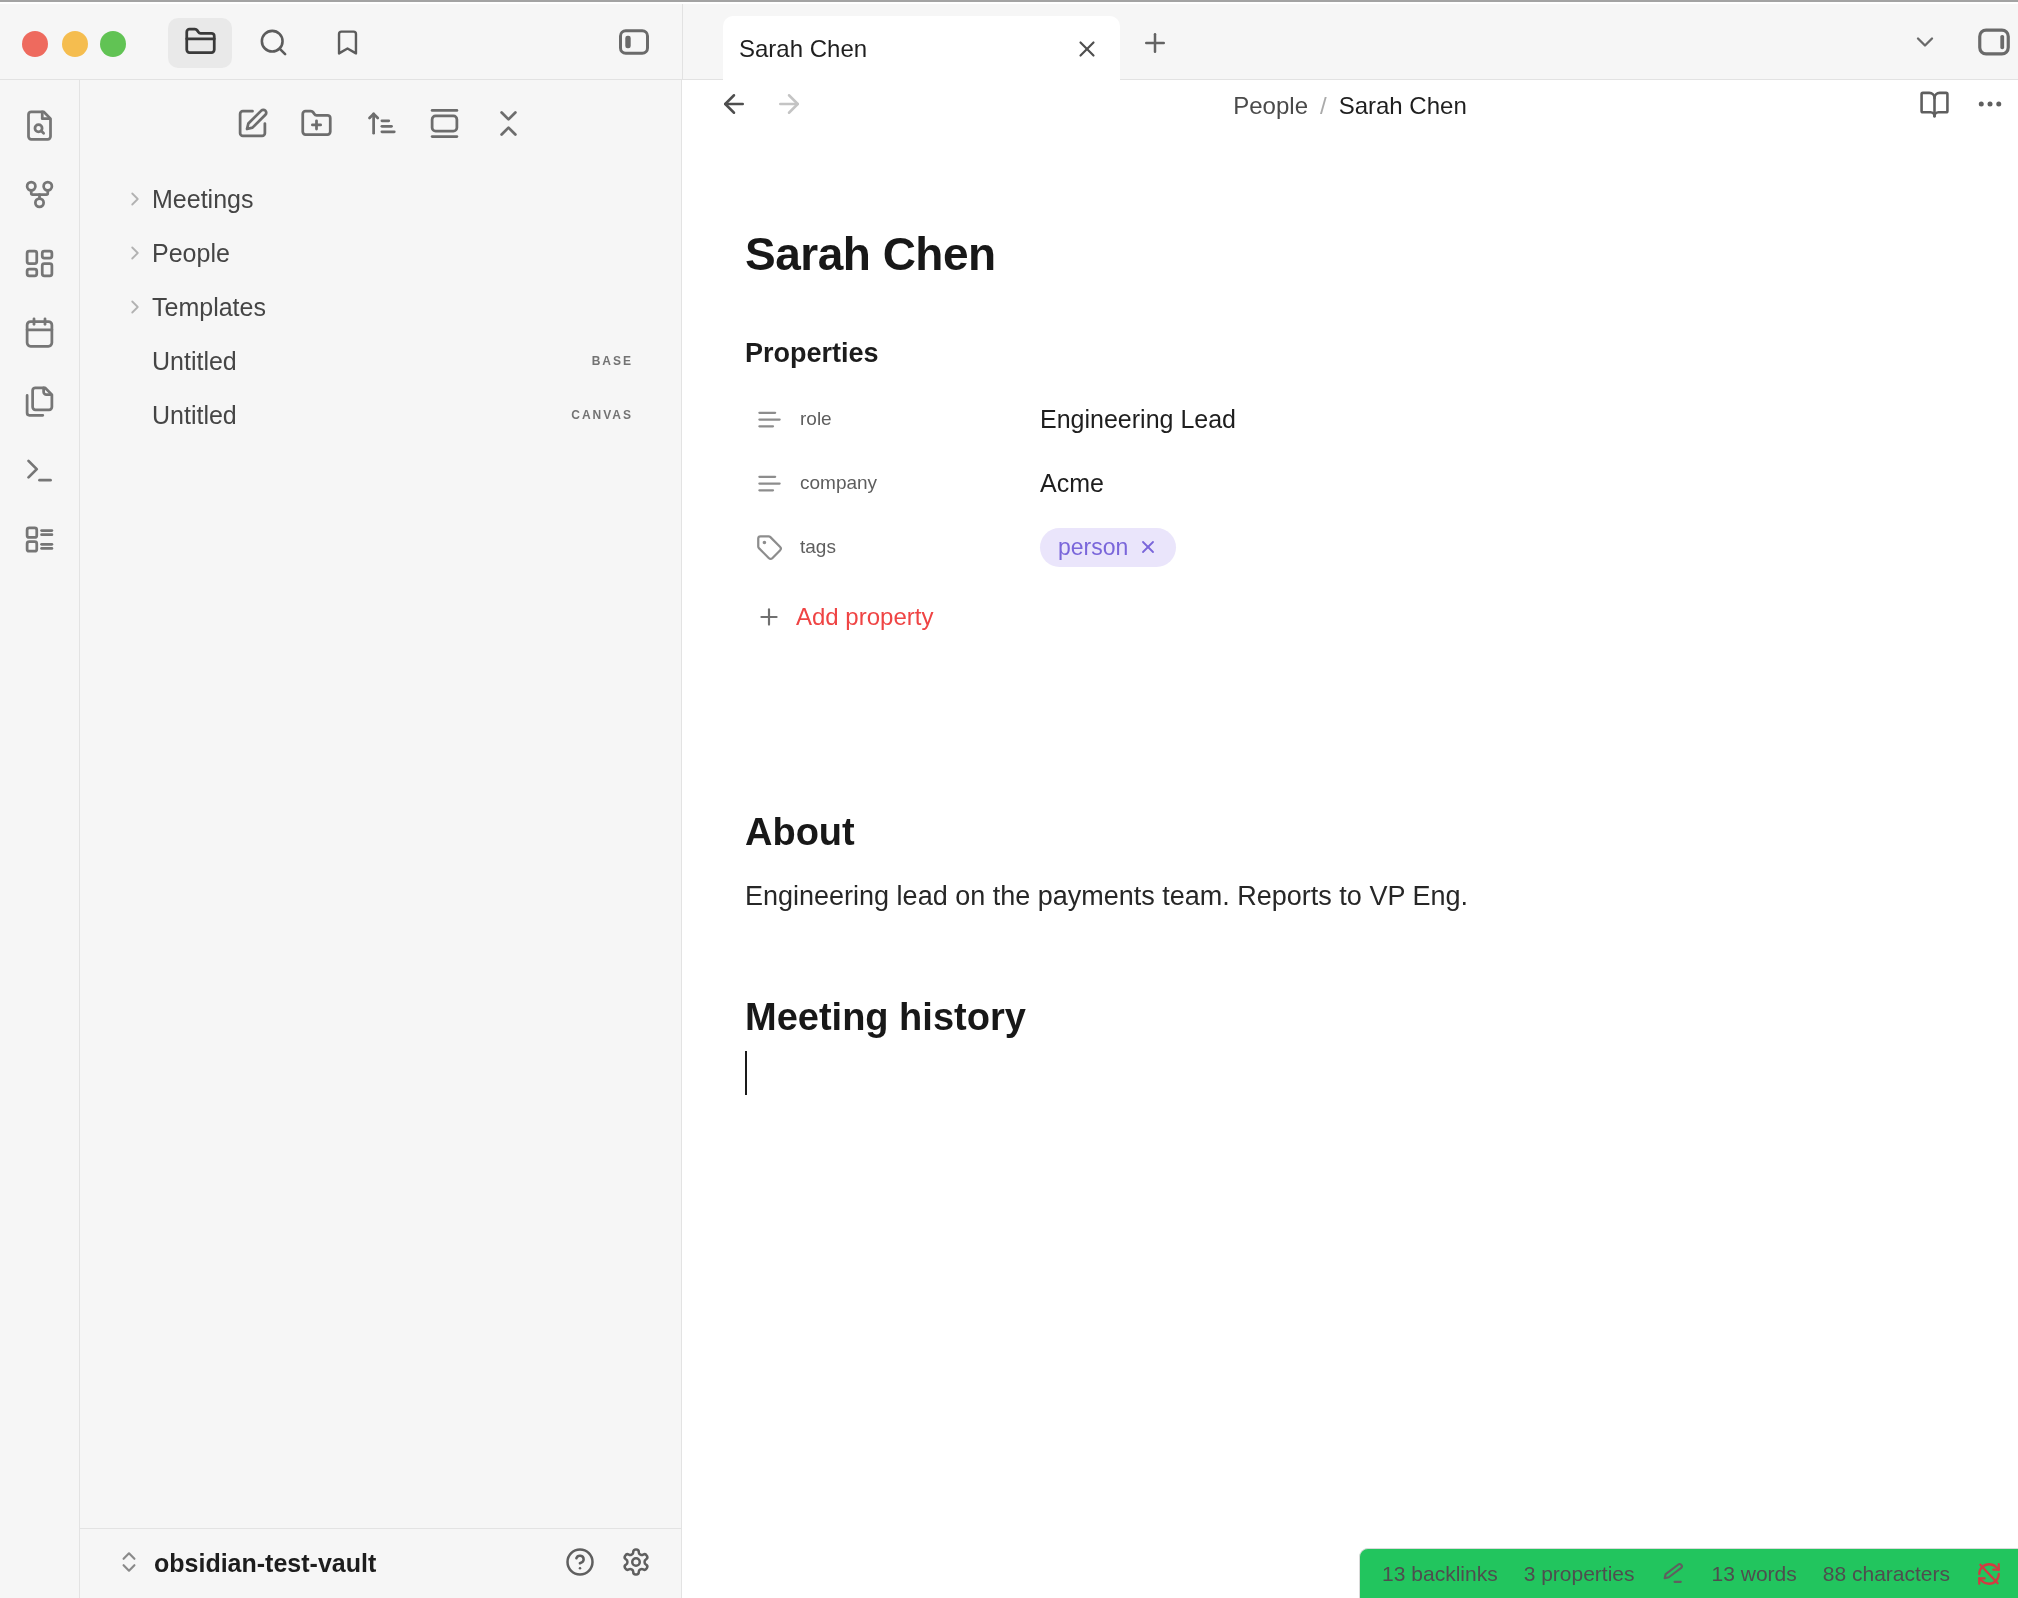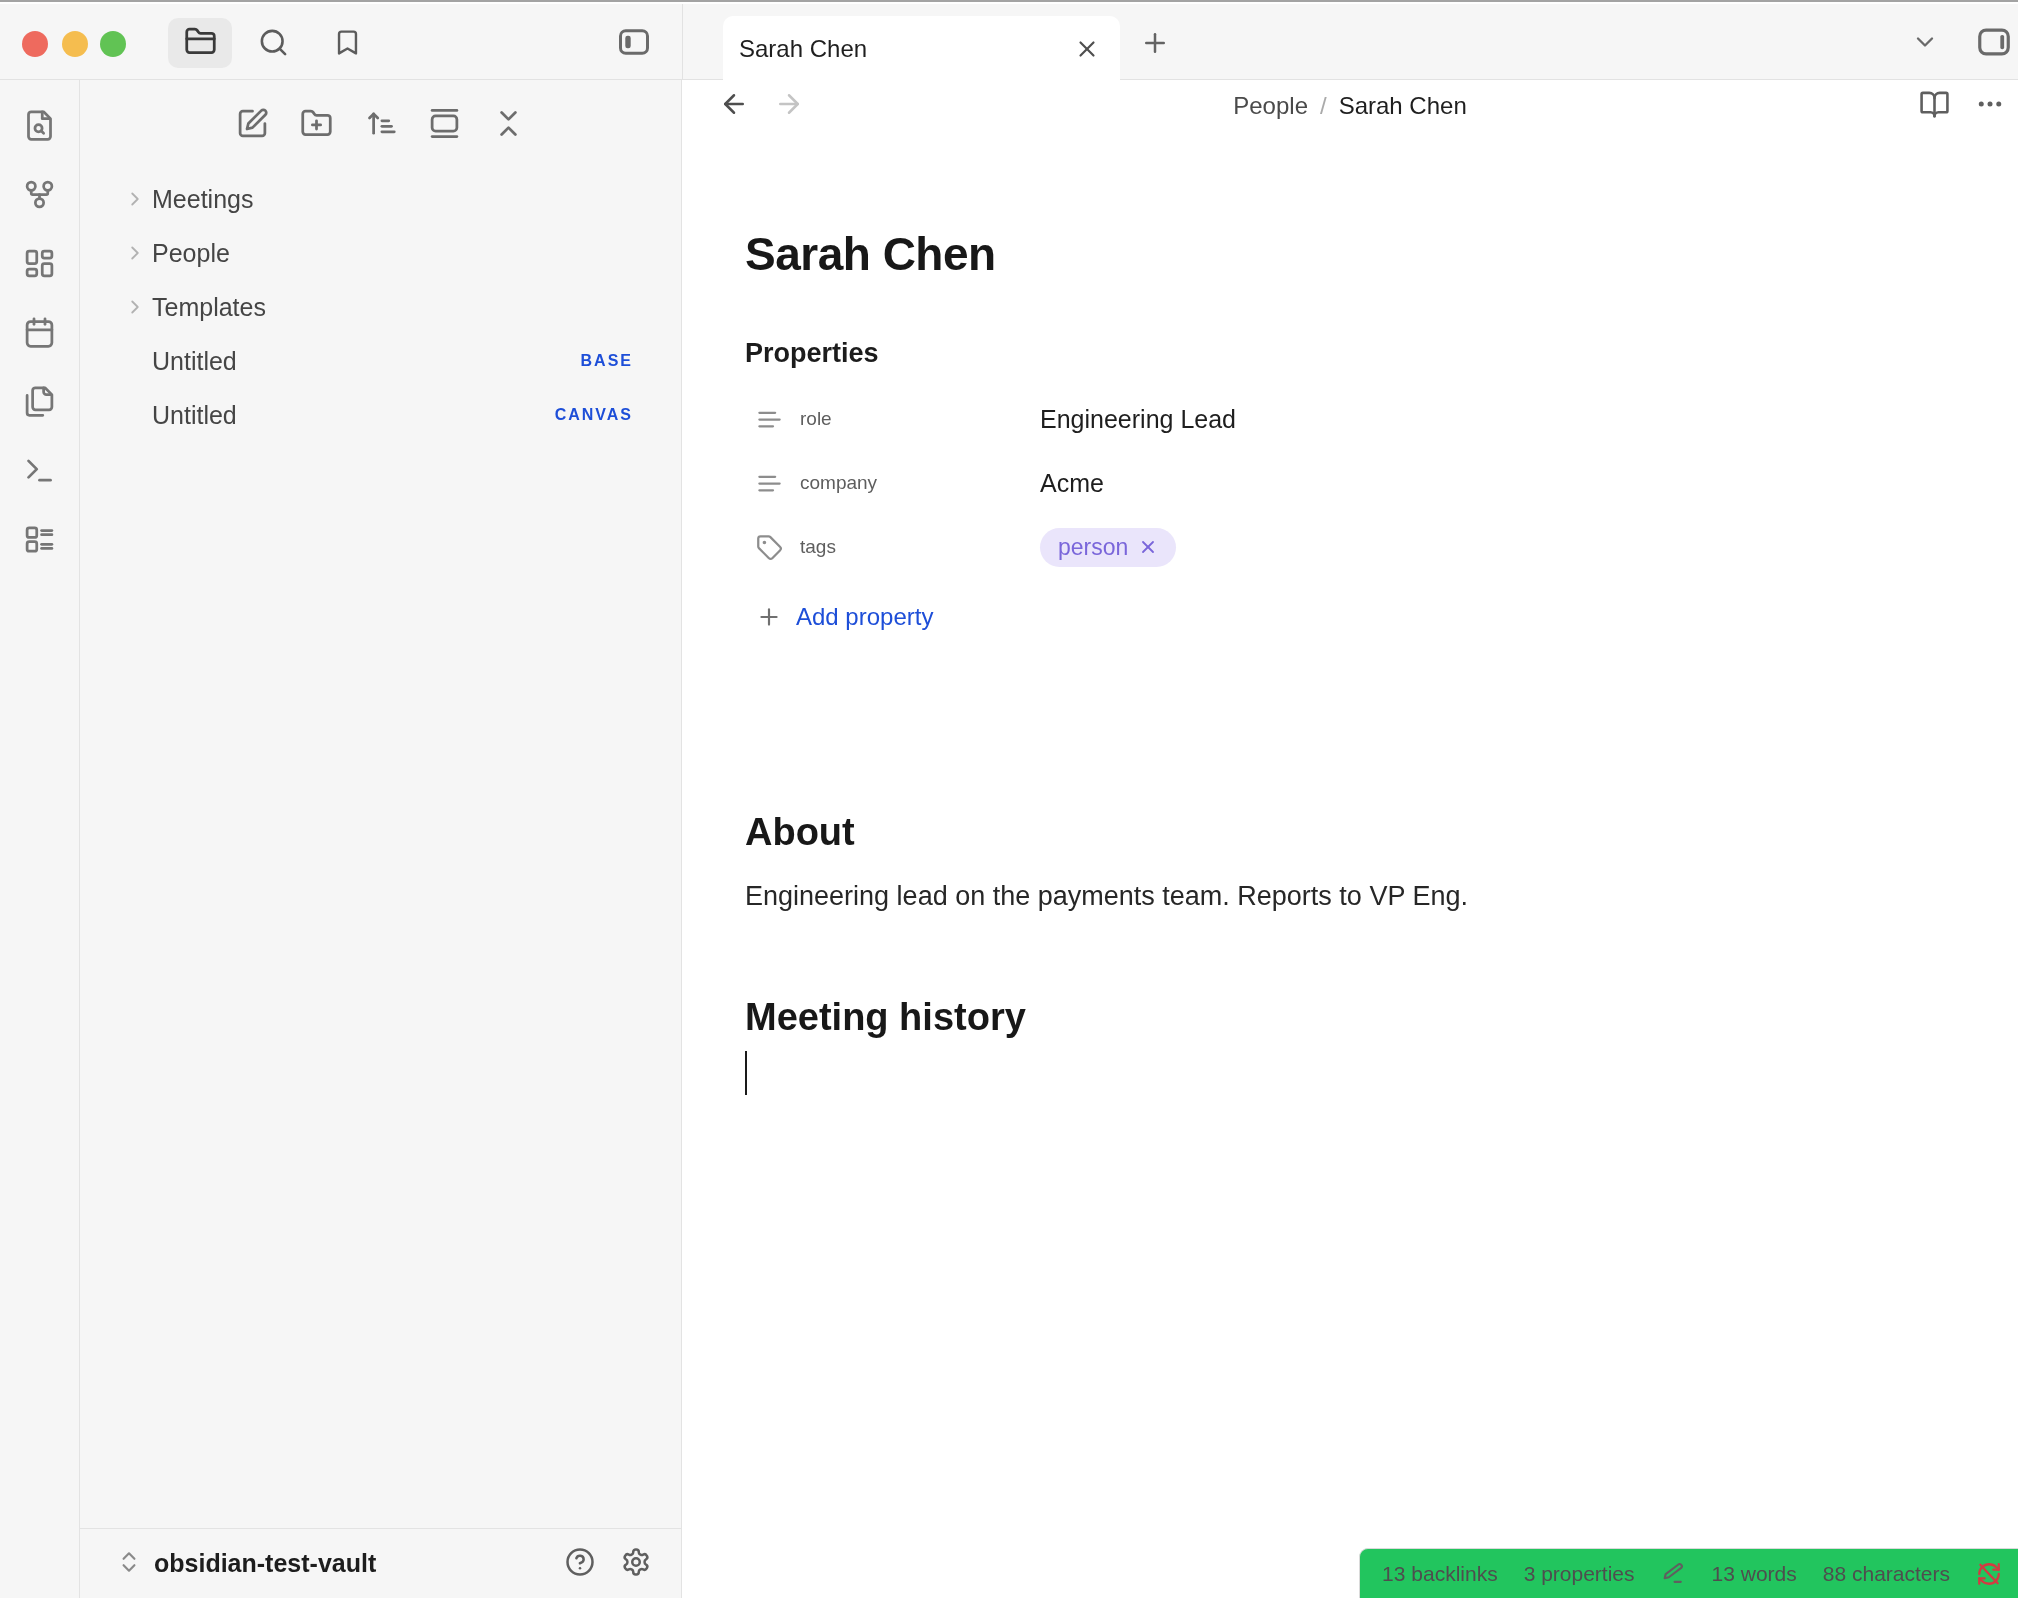--- a/index.html
+++ b/index.html
@@ -32,21 +32,21 @@
   .ribbon .rb { color:#767676; display:flex; }
 
   
   .explorer { position:absolute; left:80px; top:78px; width:602px; height:1518px; background:#f6f6f6; border-right:1px solid #e3e3e3; }
   .fe-header { height:90px; display:flex; align-items:center; justify-content:center; gap:31px; color:#6d6d6d; }
   .fe-header .fh { display:flex; }
   .fe-tree { margin-top:2px;text-align:center; }
   .tree-row { height:54px; display:flex; align-items:center; padding-left:44px; padding-right:48px; }
   .tree-chevron { width:26px; display:flex; color:#b2b2b2; flex:none; }
   .tree-label { margin-left:2px; font-size:25px; color:#454545; white-space:nowrap; }
-  .tree-badge { margin-left:auto; font-size:16px; font-weight:700; letter-spacing:2px; color:#1d4ed8; }
+  .tree-badge { margin-left:auto; font-size:12px; font-weight:700; letter-spacing:2px; color:#737373; }
   .vault-bar { position:absolute; left:0; bottom:0; width:100%; height:70px; border-top:1px solid #e3e3e3; display:flex; align-items:center; padding:0 30px 0 36px; }
   .vault-switch { display:flex; align-items:center; gap:12px; color:#8a8a8a; }
   .vault-name { font-size:25px; font-weight:700; color:#1d1d1d; }
   .vault-actions { margin-left:auto; display:flex; gap:26px; color:#5f5f5f; }
   .vault-actions > div { display:flex; }
 
   
   .main { position:absolute; left:682px; top:78px; width:1336px; height:1518px; background:#ffffff; }
   .note-header { position:relative; height:52px; }
   .nh-btn { position:absolute; top:10px; width:32px; height:32px; display:flex; align-items:center; justify-content:center; }
@@ -63,21 +63,21 @@
   .note-title { font-size:46px; font-weight:700; letter-spacing:-0.5px; color:#181818; line-height:1.2; }
   .props-heading { margin-top:56px; font-size:27px; font-weight:700; color:#1c1c1c; }
   .props { margin-top:18px; }
   .prop-row { height:64px; display:flex; align-items:center; }
   .prop-key { width:295px; display:flex; align-items:center; gap:17px; padding-left:11px; flex:none; }
   .prop-icon { color:#8d8d8d; display:flex; }
   .prop-key-label { font-size:19px; color:#5e5e5e; }
   .prop-value { font-size:25px; color:#1e1e1e; }
   .pill { display:inline-flex; align-items:center; gap:10px; background:#eae5fb; color:#7a66da; border-radius:999px; padding:6px 18px; font-size:23px; }
   .pill .px { display:flex; color:#7a66da; }
-  .add-prop { margin-top:16px; height:44px; display:flex; align-items:center; gap:14px; color:#1d4ed8; font-size:24px; padding-left:11px; }
+  .add-prop { margin-top:16px; height:44px; display:flex; align-items:center; gap:14px; color:#ef4444; font-size:24px; padding-left:11px; }
   .add-prop .ap-ic { display:flex; color:#707070; }
 
   .h2 { font-size:38px; font-weight:700; color:#181818; line-height:1.25; }
   .sec-about { margin-top:170px; }
   .sec-body { margin-top:20px; font-size:27px; color:#272727; line-height:1.45; }
   .sec-meeting { margin-top:78px; }
   .cursor { margin-top:10px; width:2px; height:44px; background:#1a1a1a; }
 
   
   .statusbar { position:absolute; right:0; bottom:0; height:50px; background:#22c55e; border:1px solid #dadada; border-right:none; border-bottom:none; border-radius:9px 0 0 0; display:flex; align-items:center; gap:26px; padding:0 16px 0 22px; font-size:21px; color:#4e4e4e; z-index:4; }

